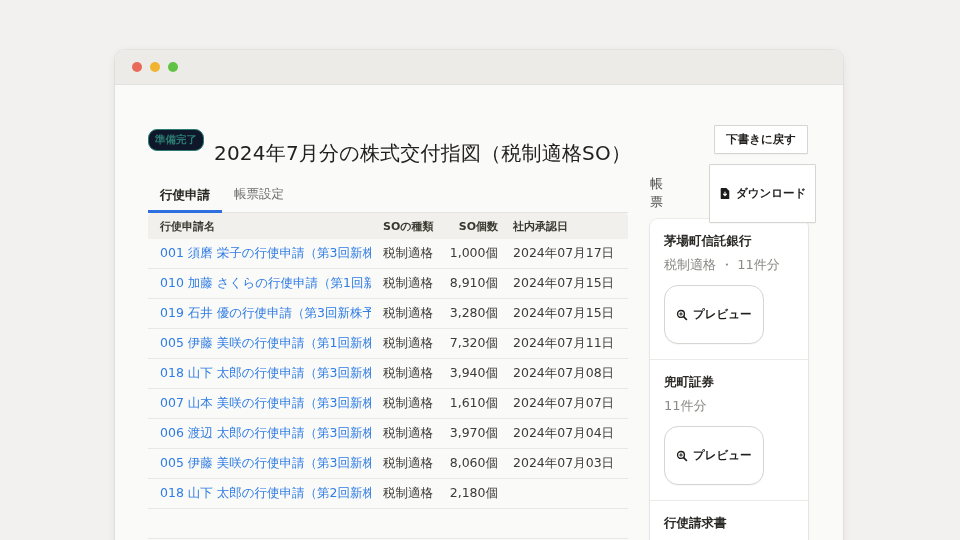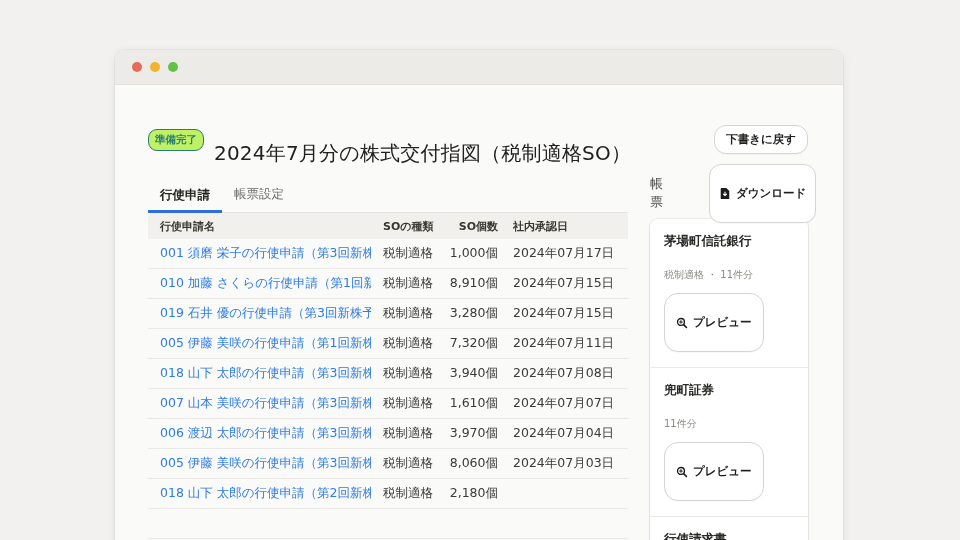--- a/index.html
+++ b/index.html
@@ -28,27 +28,27 @@
   .dot{width:10px;height:10px;border-radius:50%;}
   .dot.red{background:#ea6a5a;}
   .dot.yellow{background:#f0b42f;}
   .dot.green{background:#61c246;}
 
   .content{padding:27px 35px 0 33px;}
 
   .header-row{display:flex;align-items:center;}
   .badge{
     border:1px solid var(--accent_teal);color:var(--accent_teal);
-    background:#bef264;font-size:10.5px;font-weight:bold;
+    background:#0f172a;font-size:10.5px;font-weight:bold;
     padding:3px 6px;border-radius:9px;margin-right:10px;white-space:nowrap;
   }
   .page-title{font-size:20px;color:#222120;font-weight:400;letter-spacing:.2px;margin-top:28px;}
   .spacer{flex:1;}
   .btn{
-    background:#ffffff;border:1px solid #d6d5d1;border-radius:12px;
+    background:#ffffff;border:1px solid #d6d5d1;border-radius:1px;
     font-family:inherit;font-size:11.5px;font-weight:600;color:#1f1e1c;
     padding:6px 11px;cursor:pointer;box-shadow:0 1px 1px rgba(0,0,0,0.03);
     display:inline-flex;align-items:center;gap:5px;white-space:nowrap;
   }
 
   .columns{display:flex;gap:22px;margin-top:11px;}
   .left-col{width:480px;flex:none;}
   .right-col{width:158px;flex:none;}
 
   .tabs{display:flex;border-bottom:1px solid #e4e3df;}
@@ -88,21 +88,21 @@
   .dl-btn{padding:21px 9px;align-items:center;}
 
   .panel{
     margin-top:9px;background:#ffffff;border-radius:8px;
     box-shadow:0 0 0 1px rgba(0,0,0,0.05),0 1px 3px rgba(0,0,0,0.08);
     overflow:hidden;
   }
   .doc{padding:14px 14px 15px;border-bottom:1px solid #eceae7;}
   .doc:last-child{border-bottom:none;}
   .doc-name{font-size:12.5px;font-weight:bold;color:#2a2926;}
-  .doc-meta{font-size:10px;color:#8a8984;margin-top:18px;}
+  .doc-meta{font-size:13px;color:#8a8984;margin-top:6px;}
   .preview-btn{margin-top:11px;border-radius:14px;padding:21px 11px;font-size:11.5px;}
   .icon svg{display:block;}
 </style>
 </head>
 <body>
 
 <div class="window">
   <div class="titlebar">
     <span class="dot red"></span>
     <span class="dot yellow"></span>

